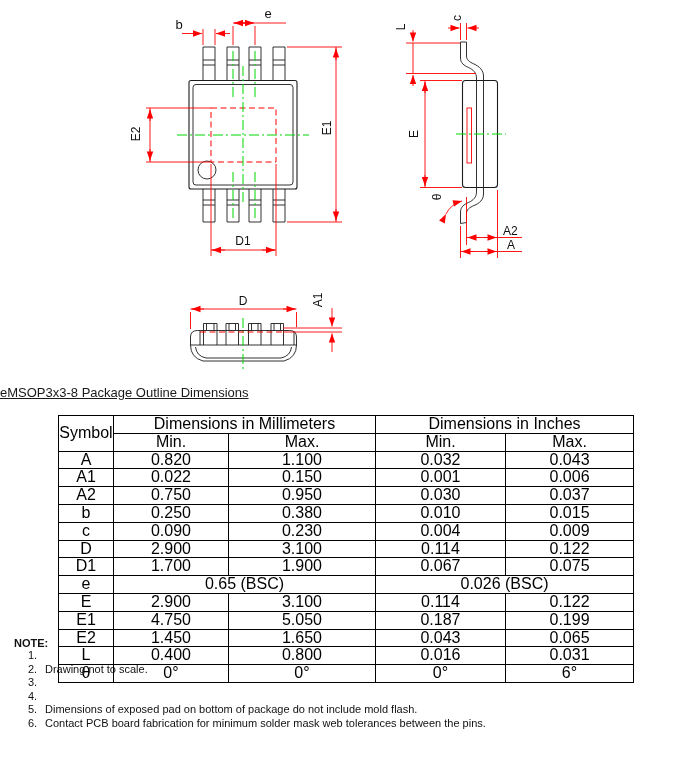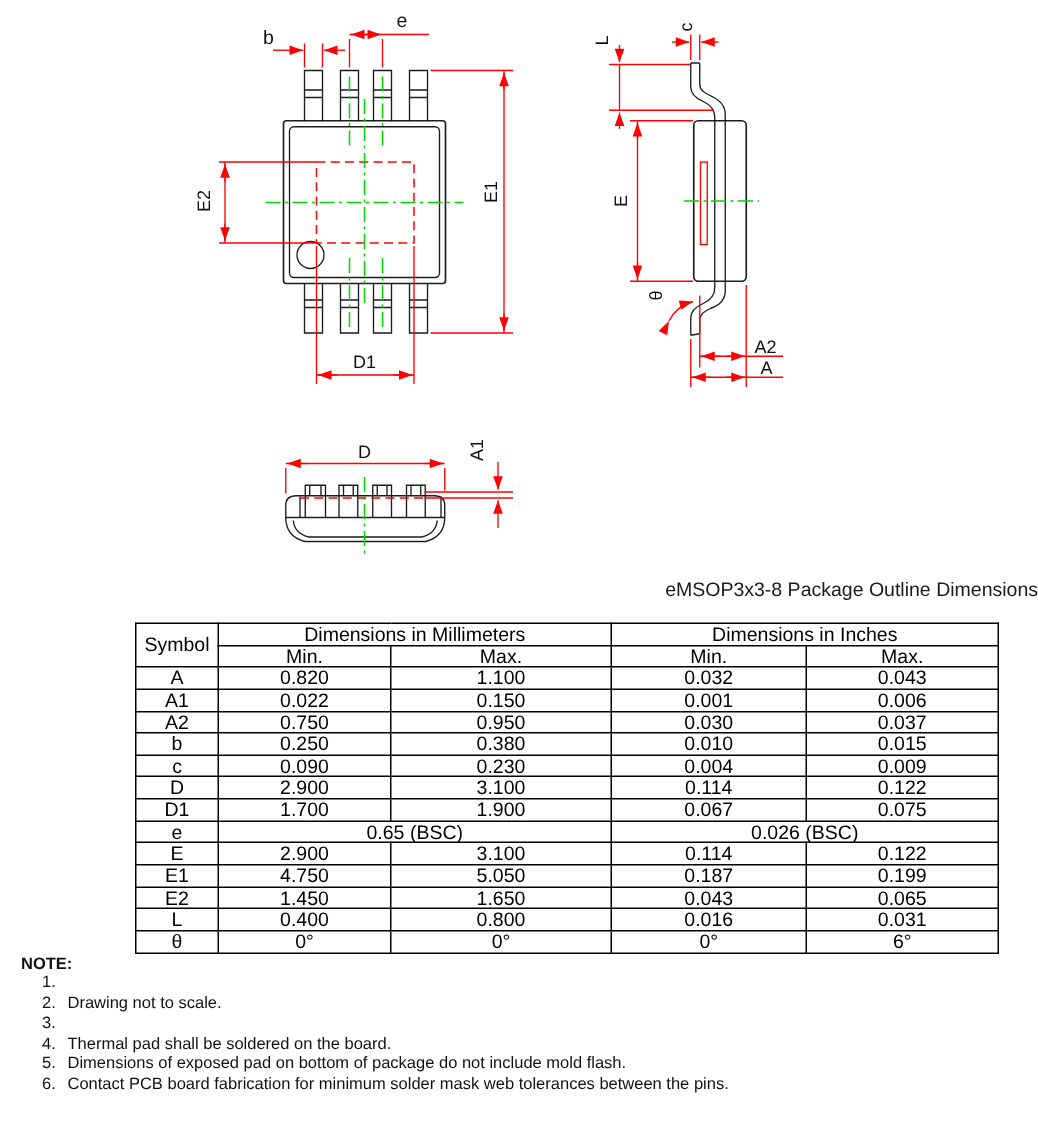--- a/index.html
+++ b/index.html
@@ -6,24 +6,24 @@
   .page{position:relative;width:692px;height:765px;background:#ffffff;
         font-family:"Liberation Sans",sans-serif;color:#000;overflow:hidden;}
   .drawing-svg{position:absolute;left:0;top:0;}
   .ol{stroke:#1c1c1c;stroke-width:1.1;fill:none;}
   .ol2{stroke:#1c1c1c;stroke-width:0.9;fill:none;}
   .dim{stroke:#ff0000;stroke-width:0.9;fill:none;}
   .dimd{stroke:#ff0000;stroke-width:1;fill:none;stroke-dasharray:6 3.5;}
   .cl{stroke:#00d800;stroke-width:1;fill:none;stroke-dasharray:10 3 2 3;}
   .lbl{font-family:"Liberation Sans",sans-serif;font-size:12px;fill:#111;}
   .lblb{font-family:"Liberation Sans",sans-serif;font-size:13px;fill:#111;}
-  .title{position:absolute;top:385px;left:0;width:692px;text-align:right;
-         font-size:13px;color:#1a1a1a;}
+  .title{position:absolute;top:385px;left:0;width:692px;text-align:left;
+         font-size:13px;color:#1a1a1a;text-decoration:underline;}
   .dim-table{position:absolute;top:415px;left:58px;width:575px;border-collapse:collapse;
-             table-layout:fixed;font-size:13px;margin-left:32px;}
+             table-layout:fixed;font-size:16px;}
   .dim-table td{border:1px solid #000;padding:0;text-align:center;height:12.7px;
                 line-height:1.05;font-weight:normal;white-space:nowrap;}
   .notes{position:absolute;top:637px;left:14px;width:664px;font-size:11px;color:#111;}
   .notes-heading{font-weight:bold;}
   .note-item{display:flex;line-height:13.6px;}
   .note-num{width:31px;padding-left:14px;box-sizing:border-box;flex:none;}
 </style>
 </head>
 <body>
 
@@ -307,21 +307,20 @@
     </div>
     <div class="note-item">
       <span class="note-num">2.</span>
       <span>Drawing not to scale.</span>
     </div>
     <div class="note-item">
       <span class="note-num">3.</span>
     </div>
     <div class="note-item">
       <span class="note-num">4.</span>
-      <span>Thermal pad shall be soldered on the board.</span>
     </div>
     <div class="note-item">
       <span class="note-num">5.</span>
       <span>Dimensions of exposed pad on bottom of package do not include mold flash.</span>
     </div>
     <div class="note-item">
       <span class="note-num">6.</span>
       <span>Contact PCB board fabrication for minimum solder mask web tolerances between the pins.</span>
     </div>
   </div>

